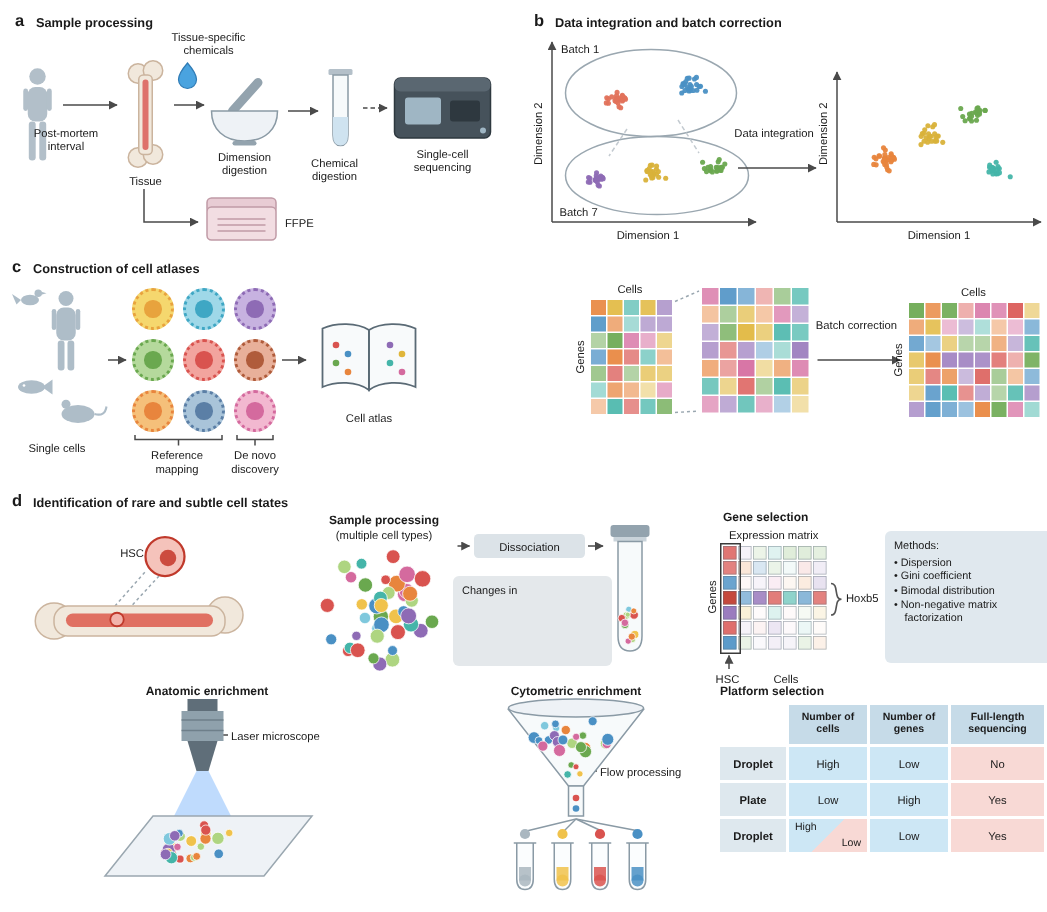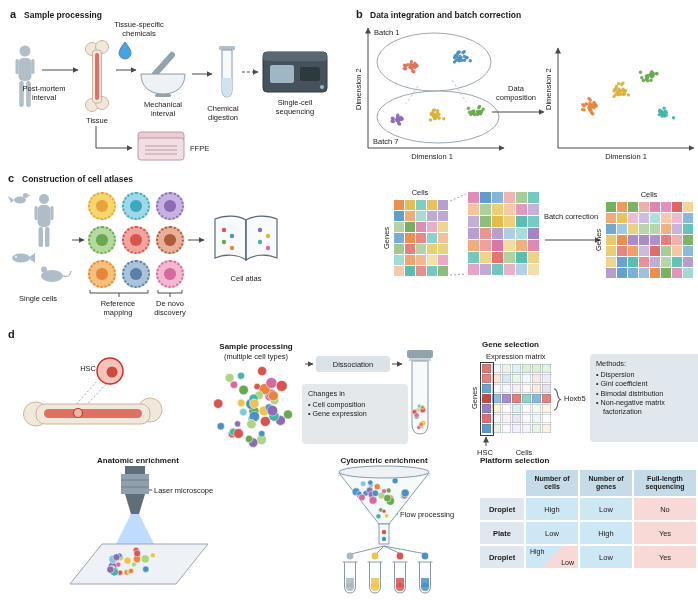--- a/index.html
+++ b/index.html
@@ -356,33 +356,33 @@
     <rect x="2" y="2" width="46" height="10" rx="3" fill="#e8ccd4" stroke="#c09aa6"></rect>
     <rect x="2" y="8" width="46" height="22" rx="3" fill="#f2dde2" stroke="#c09aa6"></rect>
     <line x1="9" y1="16" x2="41" y2="16" stroke="#c09aa6"></line>
     <line x1="9" y1="20" x2="41" y2="20" stroke="#c09aa6"></line>
     <line x1="9" y1="24" x2="41" y2="24" stroke="#c09aa6"></line>
   </svg>
 
   <div class="t" style="left:104px;top:20px;width:70px">Tissue-specific chemicals</div>
   <div class="t" style="left:16px;top:84px;width:56px">Post-mortem interval</div>
   <div class="t" style="left:76px;top:116px;width:42px">Tissue</div>
-  <div class="t" style="left:132px;top:100px;width:62px">Mechanical interval</div>
+  <div class="t" style="left:132px;top:100px;width:62px">Dimension digestion</div>
   <div class="t" style="left:192px;top:104px;width:62px">Chemical digestion</div>
   <div class="t" style="left:258px;top:98px;width:74px">Single-cell sequencing</div>
   <div class="t tl nw" style="left:190px;top:144px">FFPE</div>
 
   <div class="pl" style="left:356px;top:8px">b</div>
   <div class="pt" style="left:370px;top:10px">Data integration and batch correction</div>
 
   <div class="t tl nw" style="left:374px;top:28px">Batch 1</div>
   <div class="t tl nw" style="left:373px;top:137px">Batch 7</div>
   <div class="rot" style="left:354px;top:110px">Dimension 2</div>
   <div class="t" style="left:392px;top:152px;width:80px">Dimension 1</div>
-  <div class="t" style="left:488px;top:84px;width:56px">Data composition</div>
+  <div class="t" style="left:488px;top:84px;width:56px">Data integration</div>
   <div class="rot" style="left:544px;top:110px">Dimension 2</div>
   <div class="t" style="left:584px;top:152px;width:84px">Dimension 1</div>
 
   <div class="t" style="left:392px;top:188px;width:56px">Cells</div>
   <div class="rot" style="left:382px;top:249px">Genes</div>
   <div class="heatmap" style="left: 394px; top: 200px; grid-template-columns: repeat(5, 10px); grid-auto-rows: 10px;">
       <div style="background: rgb(234, 145, 80);"></div>
       <div style="background: rgb(228, 191, 81);"></div>
       <div style="background: rgb(129, 205, 197);"></div>
       <div style="background: rgb(229, 194, 90);"></div>
@@ -591,20 +591,21 @@
     <circle cx="50" cy="30" r="2.2" fill="#45b5a9"></circle>
       <circle cx="58" cy="36" r="2.2" fill="#d46a9e"></circle>
   </svg>
 
   <div class="t" style="left:2px;top:294px;width:72px">Single cells</div>
   <div class="t" style="left:87px;top:299px;width:62px">Reference mapping</div>
   <div class="t" style="left:143px;top:299px;width:54px">De novo discovery</div>
   <div class="t" style="left:212px;top:274px;width:68px">Cell atlas</div>
 
   <div class="pl" style="left:8px;top:328px">d</div>
+  <div class="pt" style="left:22px;top:330px">Identification of rare and subtle cell states</div>
 
   <svg class="abs" style="left:14px;top:352px" width="160" height="92" viewBox="0 0 160 92">
     <g fill="#f1e8dc" stroke="#cbb49e">
       <ellipse cx="22" cy="62" rx="12.5" ry="12"></ellipse>
       <ellipse cx="136" cy="58" rx="12" ry="12"></ellipse>
       <rect x="22" y="52" width="114" height="20" rx="9"></rect>
     </g>
     <rect x="30" y="57" width="98" height="9" rx="4.5" fill="#dd5a4c" opacity="0.85"></rect>
     <circle cx="64" cy="61" r="4.5" fill="#f2b3ab" stroke="#c0392b" stroke-width="1.2"></circle>
     <circle cx="96" cy="19" r="13" fill="#f5c3bb" stroke="#c0392b" stroke-width="1.5"></circle>
@@ -661,24 +662,20 @@
         <circle cx="45.5" cy="62.1" r="4.7" fill="#aed581" stroke="rgba(255,255,255,0.85)" stroke-width="0.6"></circle>
       </g>
   </svg>
 
   <div class="pill" style="left:316px;top:356px;width:74px;height:16px">
     <span>Dissociation</span>
   </div>
 
   <div class="box" style="left:302px;top:384px;width:94px;height:50px;background:#e4e8eb">
     <div class="box-title">Changes in</div>
-    <div>
-        <div class="bullet">Cell composition</div>
-        <div class="bullet">Gene expression</div>
-      </div>
   </div>
 
   <svg class="abs" style="left:404px;top:350px" width="32" height="90" viewBox="0 0 32 90">
     <rect x="3" y="0" width="26" height="8" rx="2" fill="#93a3ae"></rect>
     <rect x="5" y="8" width="22" height="3" fill="#c9d3da"></rect>
     <path d="M8,11 L8,74 Q8,84 16,84 Q24,84 24,74 L24,11 Z" fill="#f7fafb" stroke="#8a9aa5"></path>
     <g>
         <circle cx="17.8" cy="76.5" r="1.9" fill="#aed581" stroke="rgba(255,255,255,0.85)" stroke-width="0.6"></circle>
         <circle cx="15.2" cy="56.2" r="2.1" fill="#7fc8dd" stroke="rgba(255,255,255,0.85)" stroke-width="0.6"></circle>
         <circle cx="19.2" cy="73.0" r="2.7" fill="#f0c24b" stroke="rgba(255,255,255,0.85)" stroke-width="0.6"></circle>

